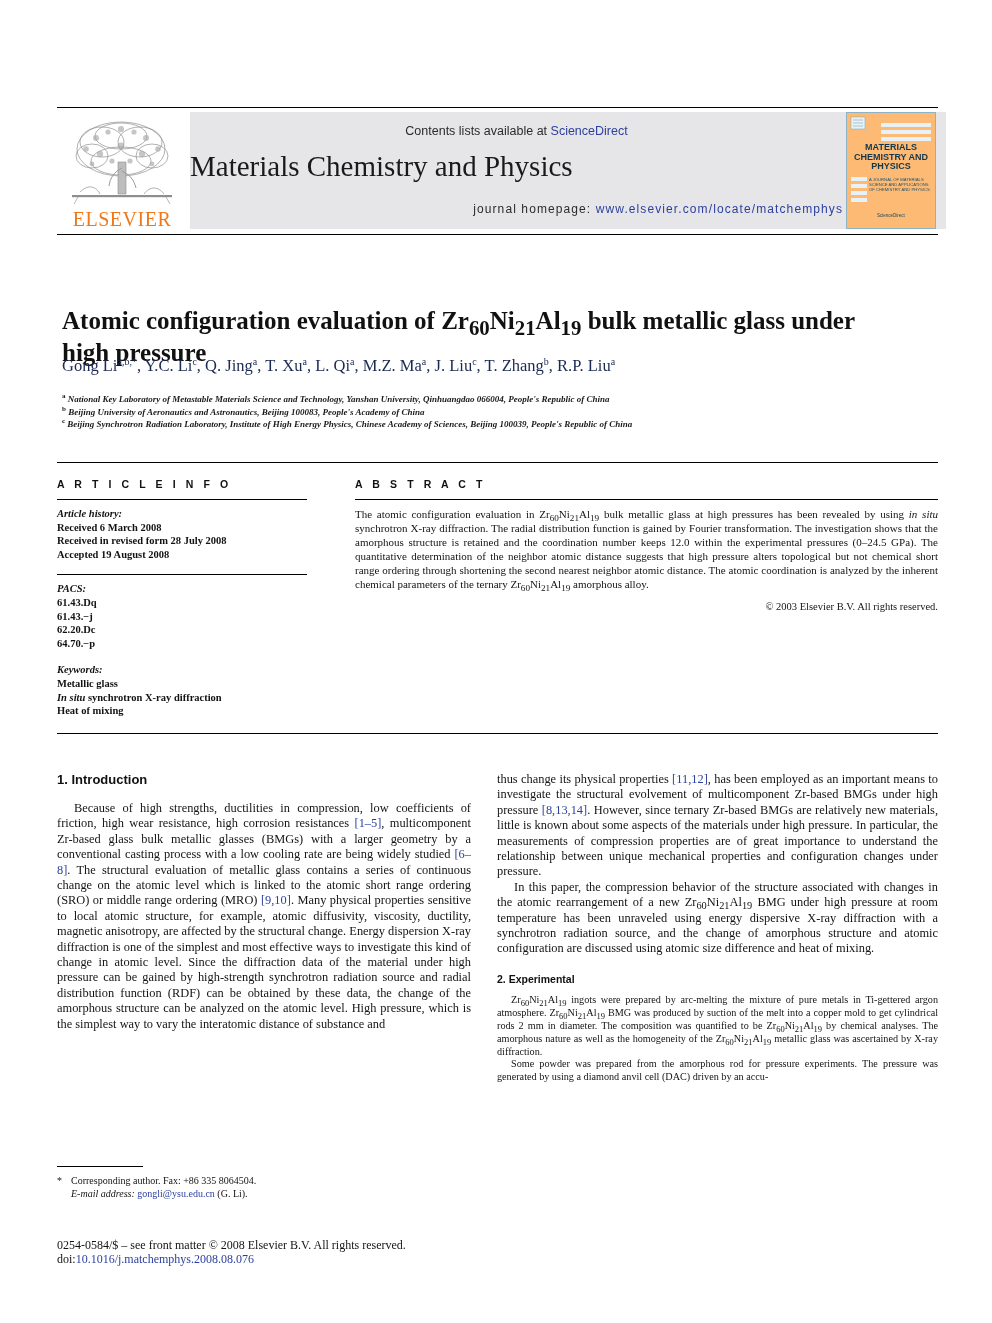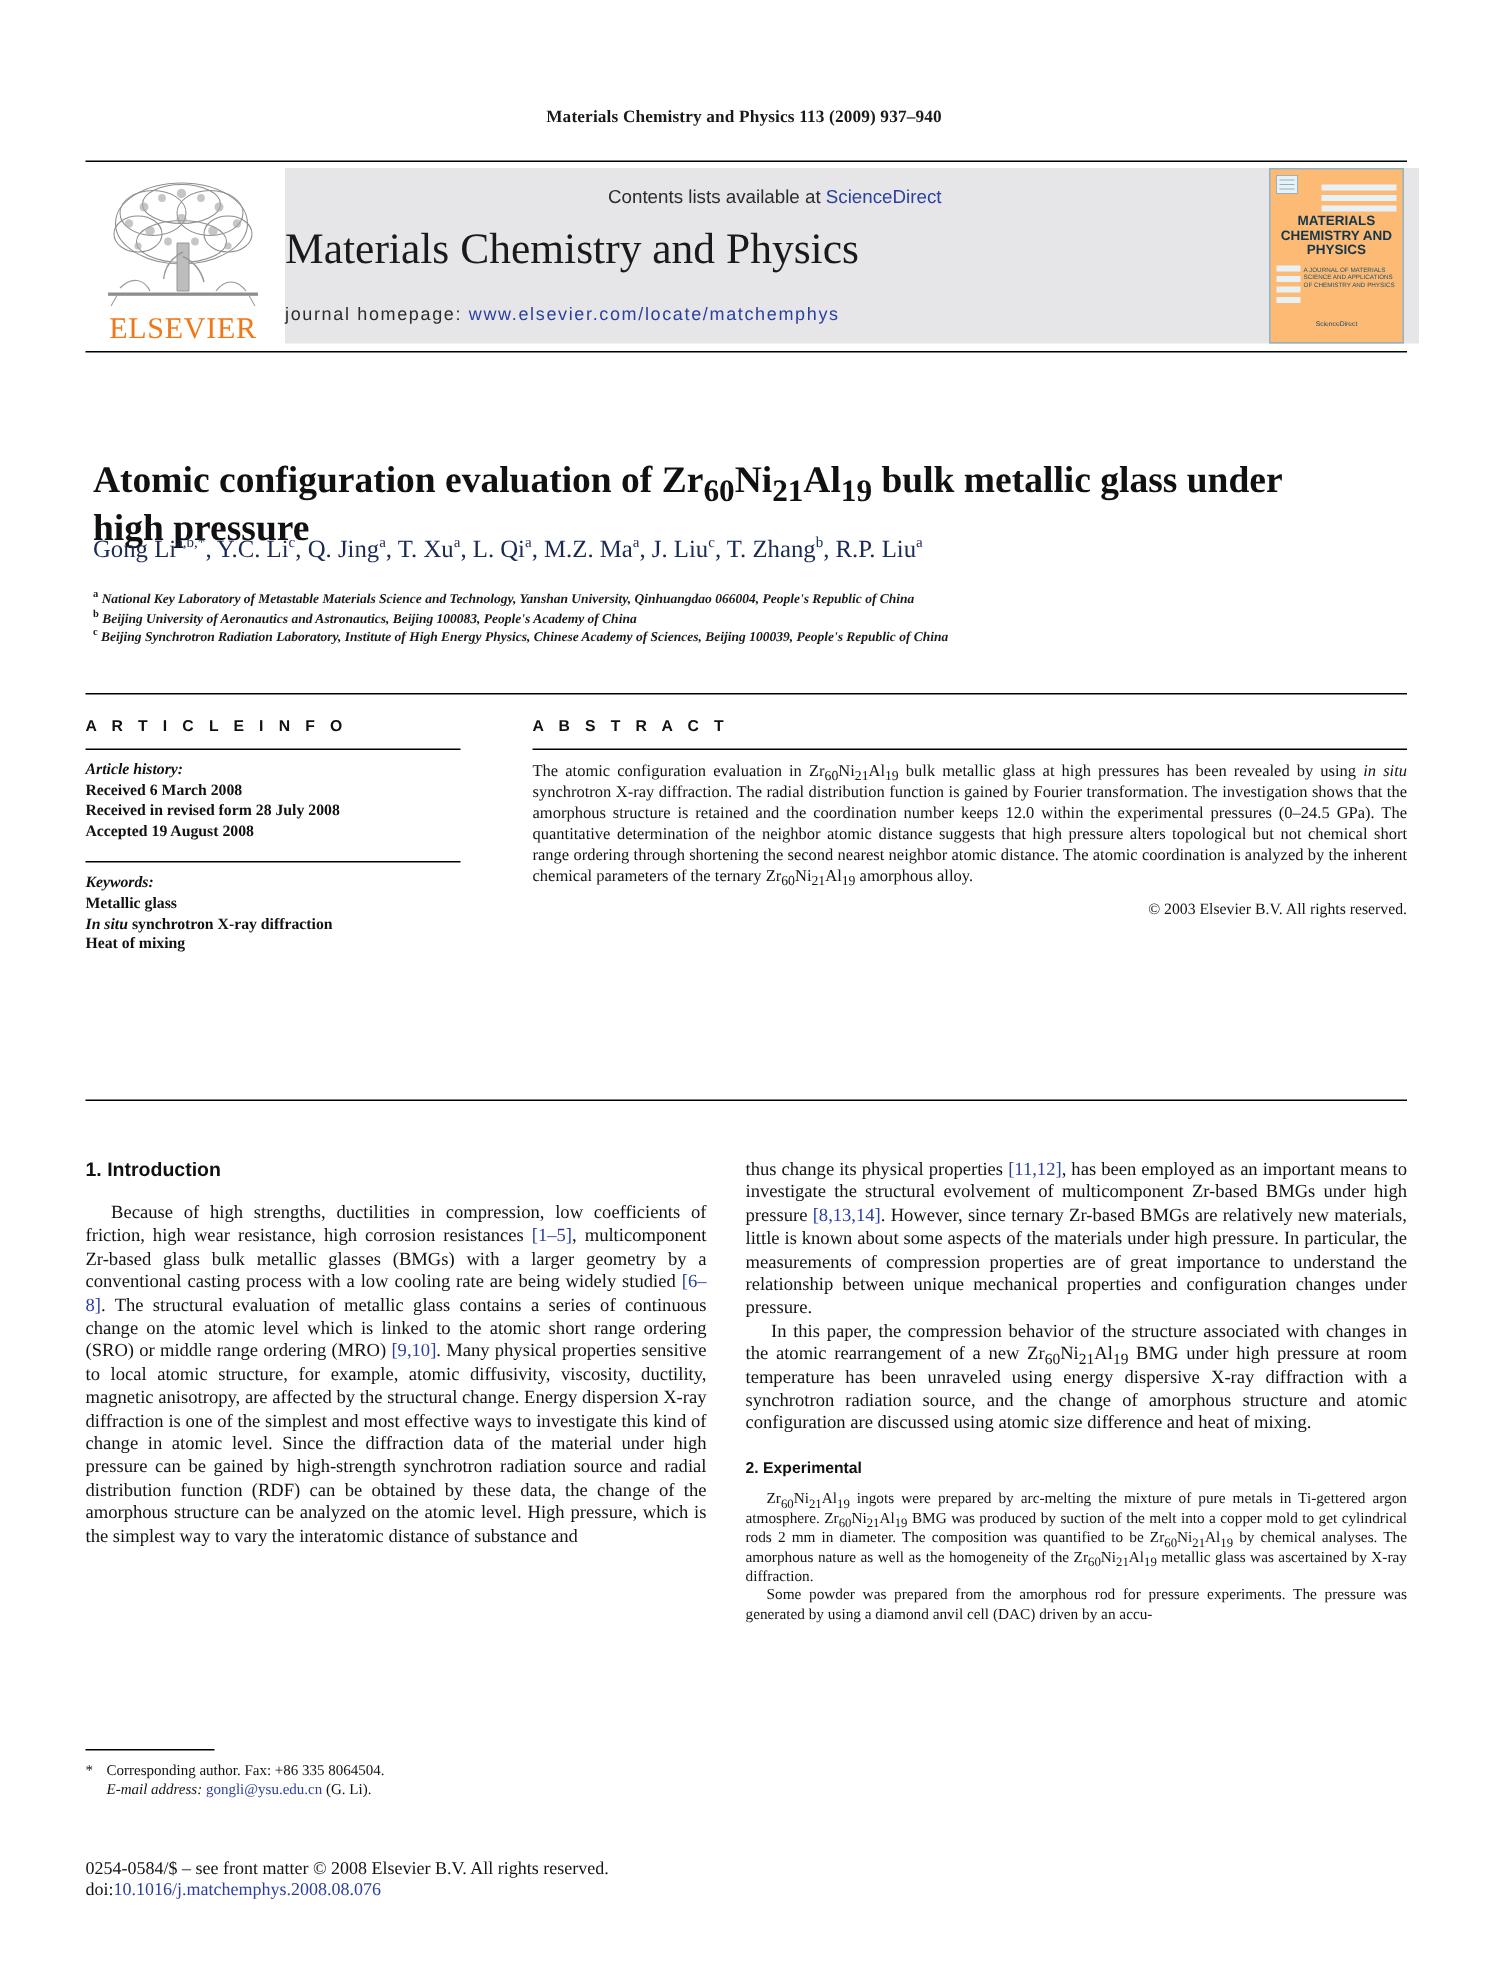--- a/index.html
+++ b/index.html
@@ -97,21 +97,21 @@
   .journal-title {
     position: absolute;
     top: 38px; left: 0; width: 653px;
     font-family: "Liberation Serif", serif;
     font-size: 29px;
     color: #1a1a1a;
   }
   .banner-line3 {
     position: absolute;
     top: 90px; left: 0; width: 653px;
-    text-align: left;
+    text-align: right;
     font-family: "Liberation Sans", sans-serif;
     font-size: 12px;
     color: #2b2b2b;
     letter-spacing: 1.1px;
   }
   .banner-line3 .url {
     color: #2b3f9e;
   }
   .cover-thumb {
     position: absolute;
@@ -325,21 +325,20 @@
     font-weight: normal;
   }
   .imprint .doi { color: #2b3f9e; }
   sub, sup { line-height: 0; }
 </style>
 </head>
 <body>
 
 <div class="page">
 
-  <div class="running-head">Materials Chemistry and Physics 113 (2009) 937–940</div>
 
   <div class="masthead">
     <div class="masthead-inner">
 
       <div class="elsevier-logo">
         <div class="tree-box">
           <svg width="112" height="92" viewBox="0 0 112 92">
             <rect x="0" y="0" width="112" height="92" fill="#ffffff"></rect>
             <g stroke="#8e8e8e" stroke-width="0.7" fill="none">
               <ellipse cx="55" cy="33" rx="44" ry="27"></ellipse>
@@ -439,20 +438,27 @@
     <div class="sec-head">A R T I C L E   I N F O</div>
     <div class="rule"></div>
     <div class="info-block">
       <span class="lbl ln">Article history:</span>
       <span class="ln">Received 6 March 2008</span>
       <span class="ln">Received in revised form 28 July 2008</span>
       <span class="ln">Accepted 19 August 2008</span>
     </div>
     <div class="rule"></div>
     <div class="info-block">
+      <span class="lbl ln">PACS:</span>
+      <span class="ln">61.43.Dq</span>
+      <span class="ln">61.43.−j</span>
+      <span class="ln">62.20.Dc</span>
+      <span class="ln">64.70.−p</span>
+    </div>
+    <div class="info-block">
       <span class="lbl ln">Keywords:</span>
       <span class="ln">Metallic glass</span>
       <span class="ln"><i>In situ</i> synchrotron X-ray diffraction</span>
       <span class="ln">Heat of mixing</span>
     </div>
   </div>
 
   <div class="col-abstract">
     <div class="sec-head">A B S T R A C T</div>
     <div class="rule"></div>

